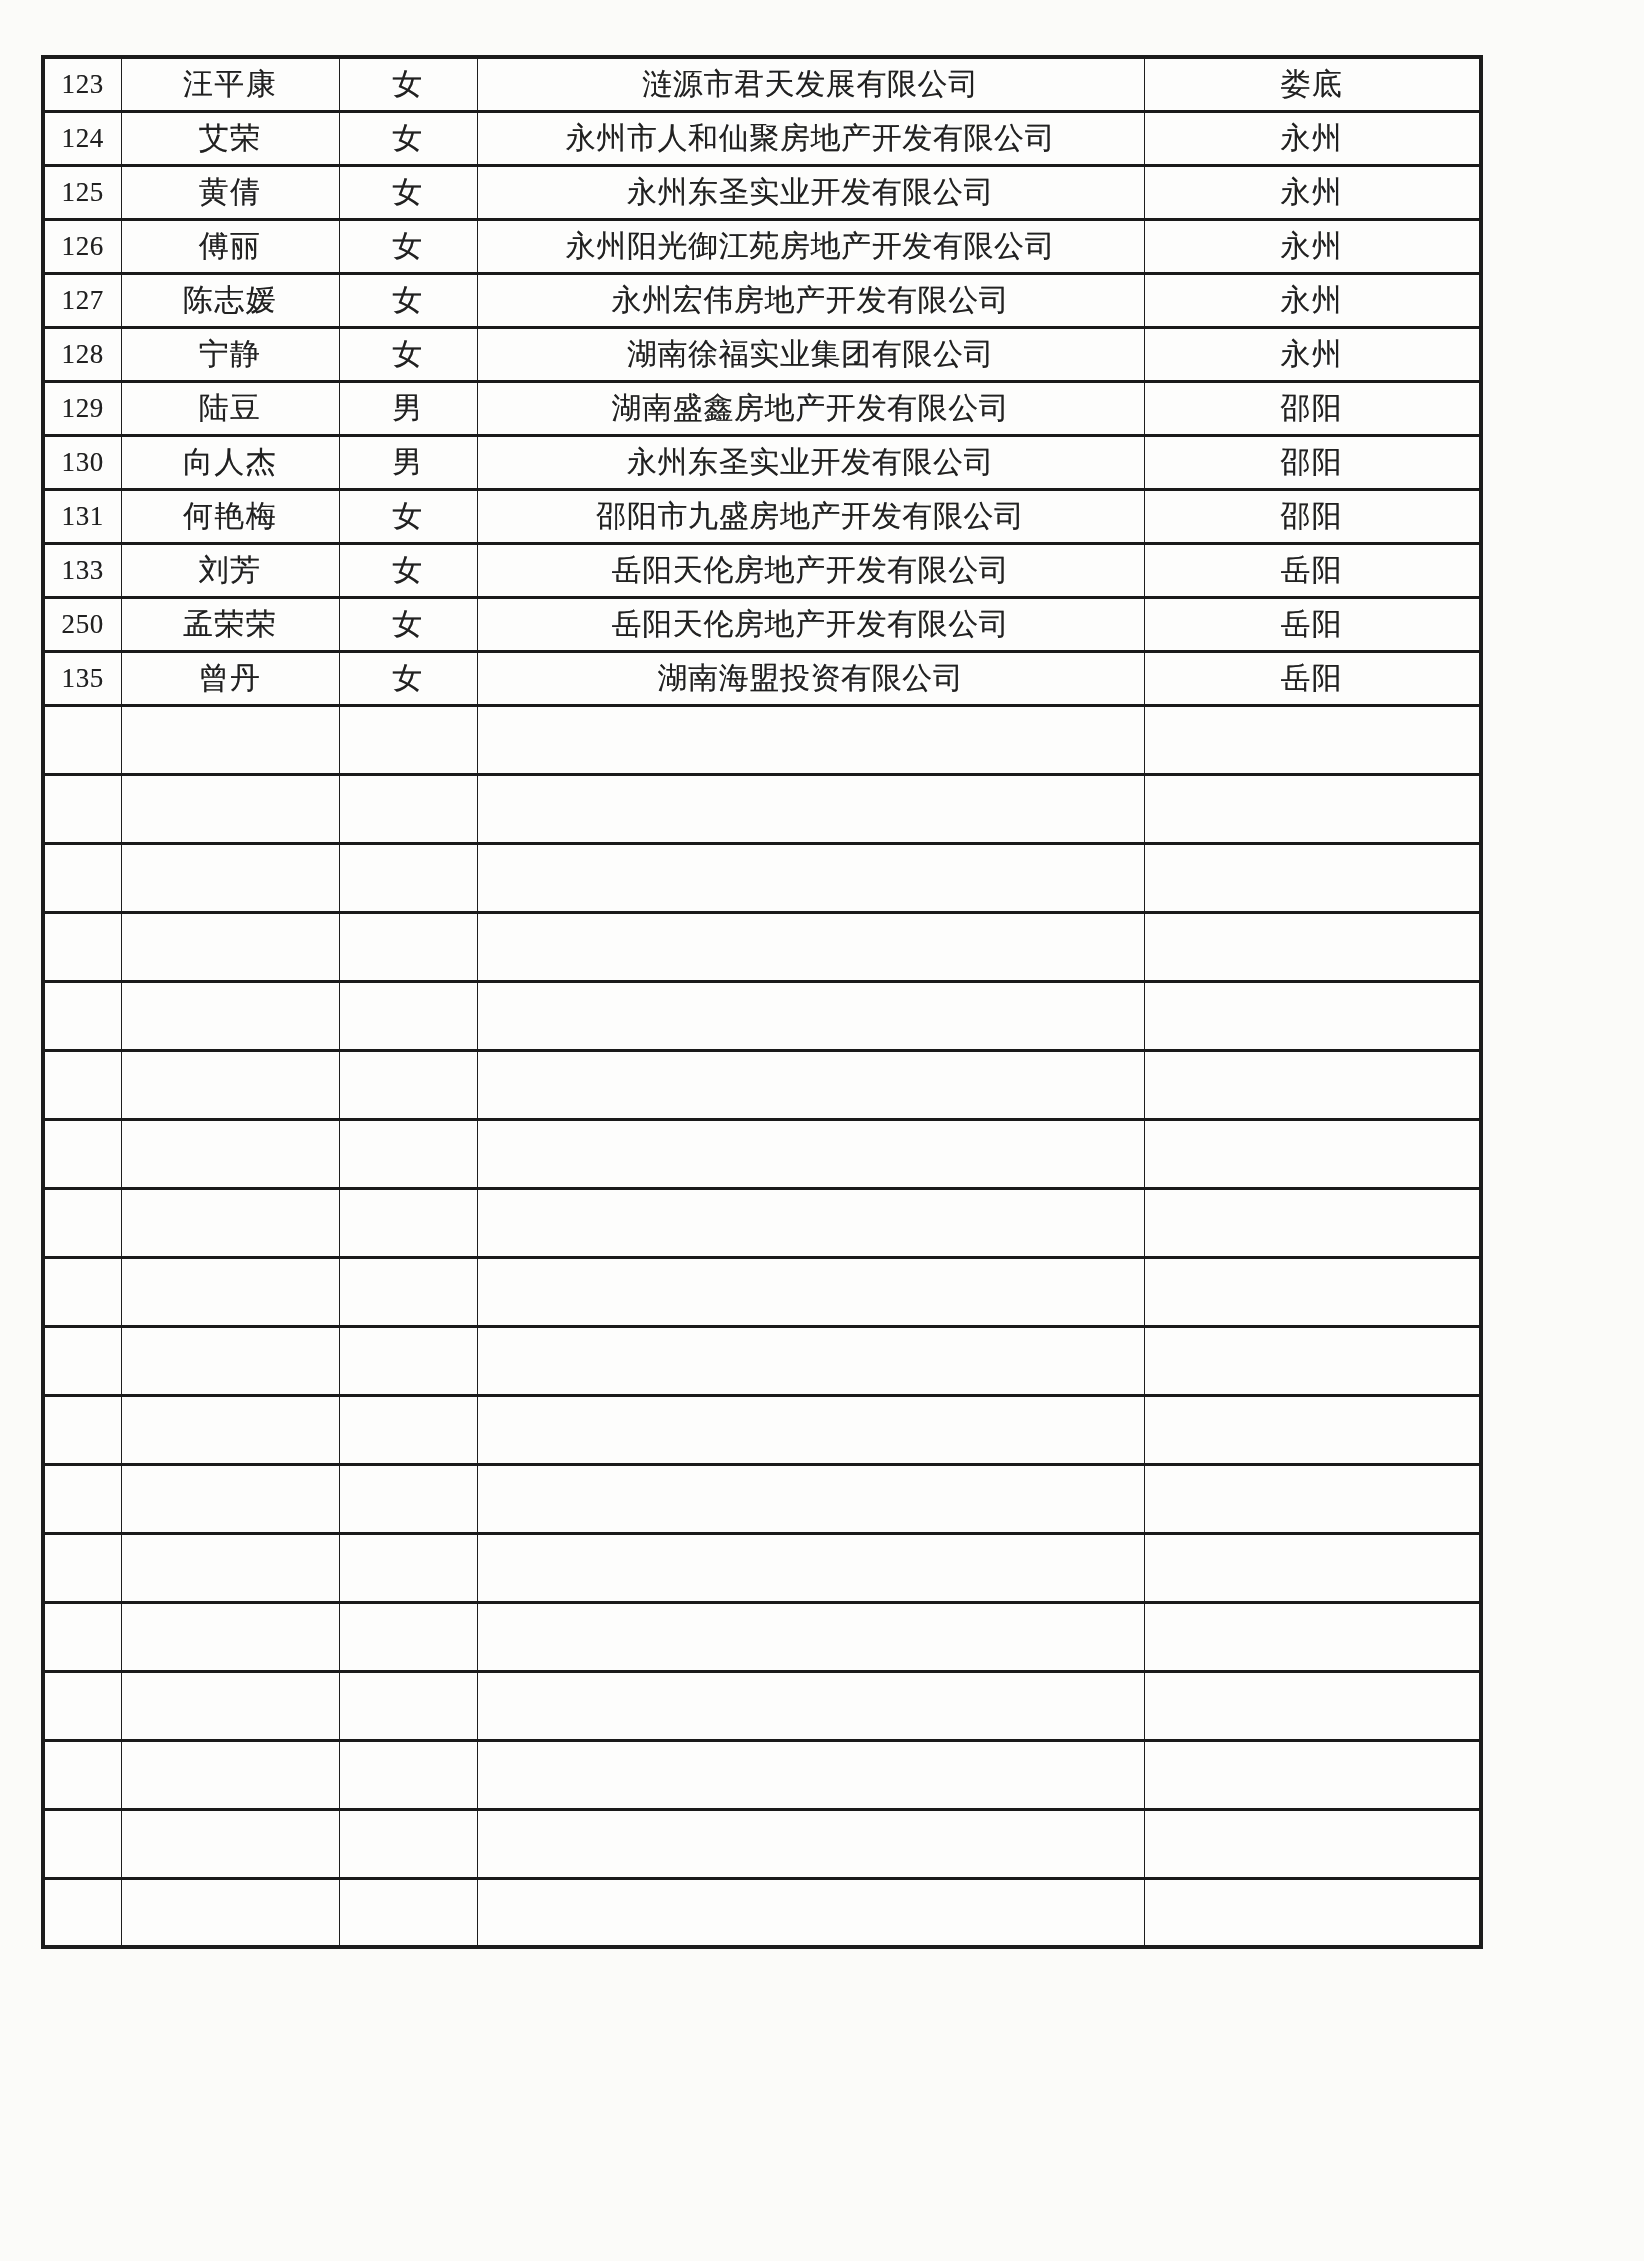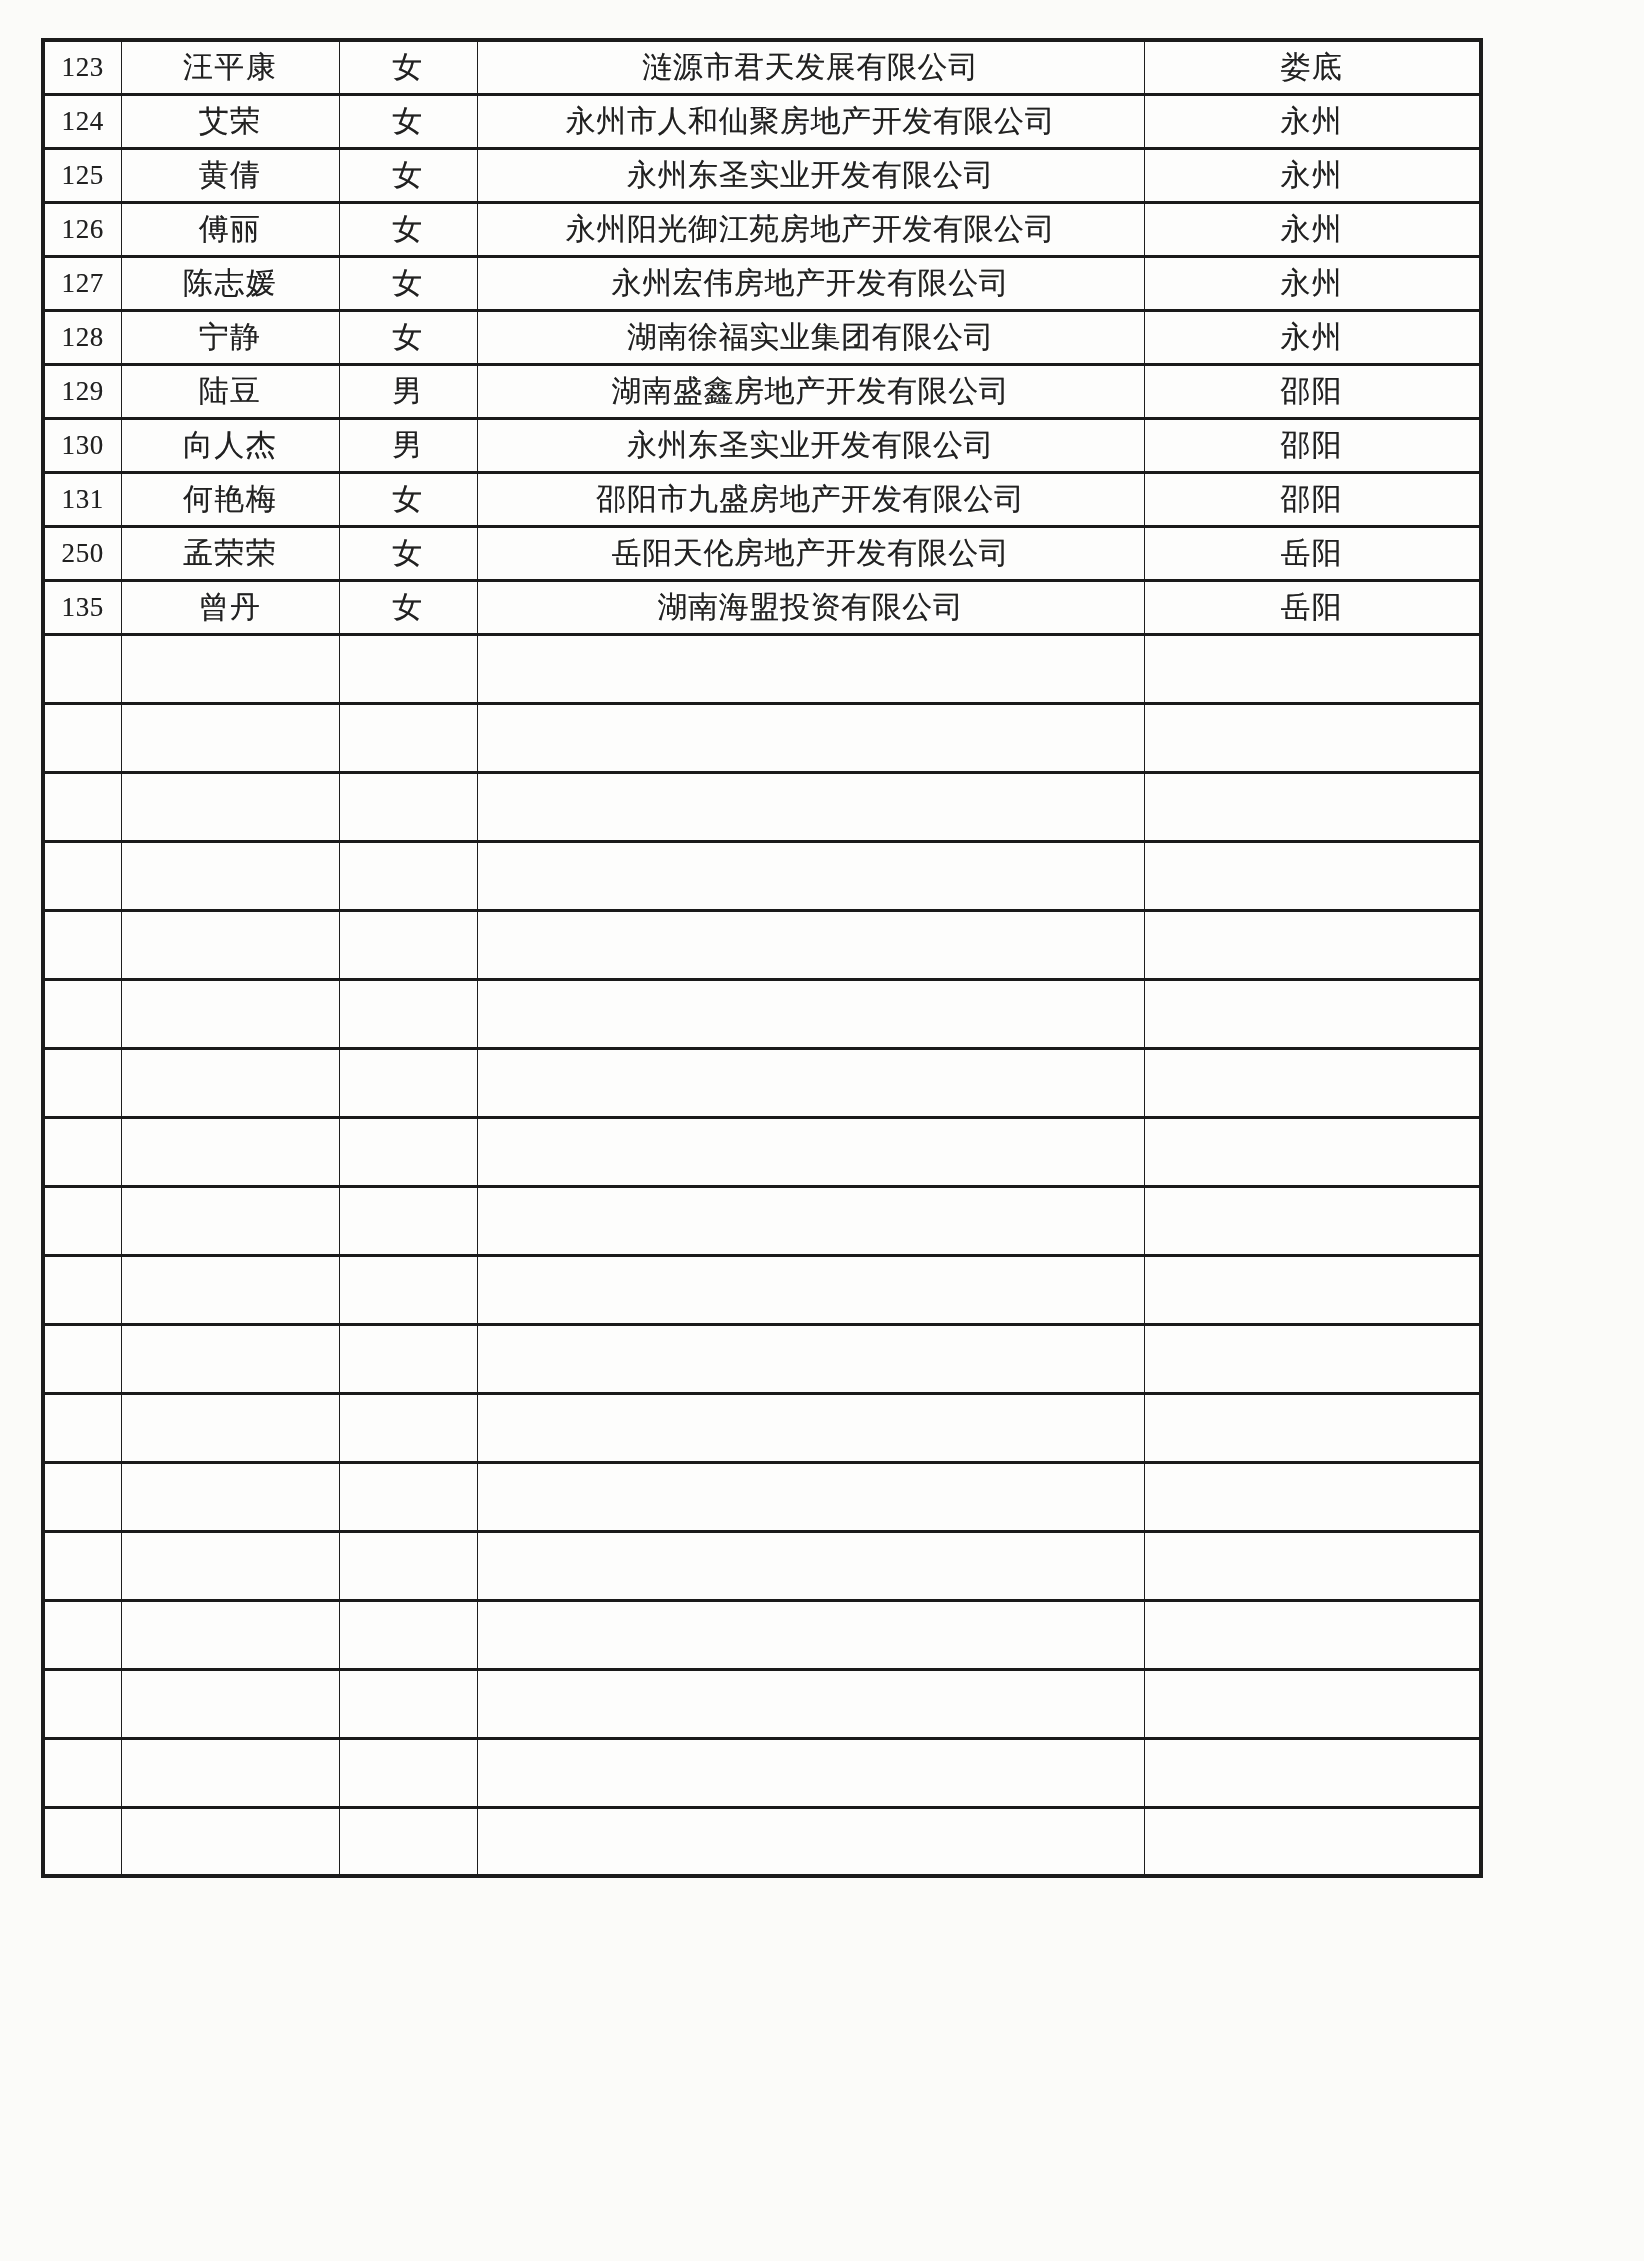--- a/index.html
+++ b/index.html
@@ -16,21 +16,21 @@
     height: 2261px;
     overflow: hidden;
     background:
       radial-gradient(circle at 18% 44%, rgba(120,120,120,0.05) 0 9px, transparent 9.7px),
       radial-gradient(circle at 72% 27%, rgba(120,120,120,0.04) 0 6.4px, transparent 7px),
       #fbfbf9;
   }
   table.roster {
     position: absolute;
     left: 41px;
-    top: 38px;
+    top: 55px;
     width: 1438px;
     border-collapse: collapse;
     table-layout: fixed;
     background: #fdfdfc;
     border: 4.5px solid #1c1c1c;
   }
   td {
     border-left: 1.9px solid #1e1e1e;
     border-right: 1.9px solid #1e1e1e;
     border-top: 3.2px solid #1a1a1a;
@@ -120,20 +120,27 @@
     <td class="c-city">邵阳</td>
   </tr>
         <tr class="row filled">
     <td class="c-seq">131</td>
     <td class="c-name">何艳梅</td>
     <td class="c-gender">女</td>
     <td class="c-company">邵阳市九盛房地产开发有限公司</td>
     <td class="c-city">邵阳</td>
   </tr>
         <tr class="row filled">
+    <td class="c-seq">133</td>
+    <td class="c-name">刘芳</td>
+    <td class="c-gender">女</td>
+    <td class="c-company">岳阳天伦房地产开发有限公司</td>
+    <td class="c-city">岳阳</td>
+  </tr>
+        <tr class="row filled">
     <td class="c-seq">250</td>
     <td class="c-name">孟荣荣</td>
     <td class="c-gender">女</td>
     <td class="c-company">岳阳天伦房地产开发有限公司</td>
     <td class="c-city">岳阳</td>
   </tr>
         <tr class="row filled">
     <td class="c-seq">135</td>
     <td class="c-name">曾丹</td>
     <td class="c-gender">女</td>

